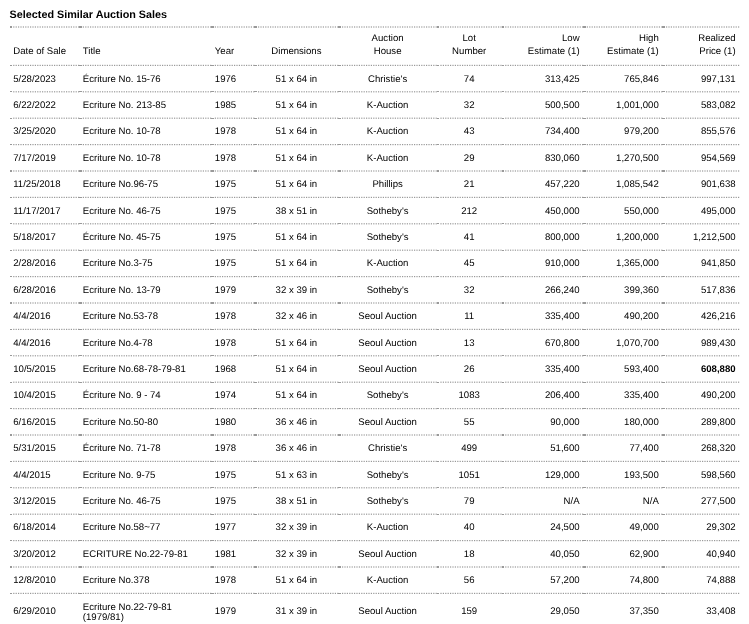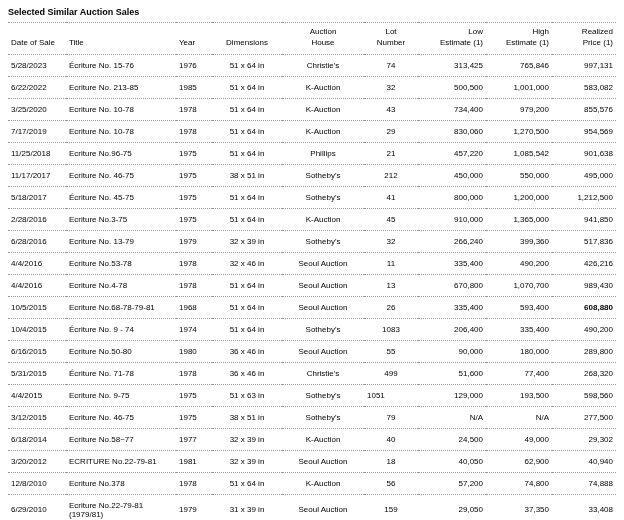--- a/index.html
+++ b/index.html
@@ -252,21 +252,21 @@
           <td style="text-align: right;">51,600</td>
           <td style="text-align: right;">77,400</td>
           <td style="text-align: right;">268,320</td>
         </tr>
         <tr>
           <td style="text-align: left;">4/4/2015</td>
           <td style="text-align: left;">Ecriture No. 9-75</td>
           <td style="text-align: left;">1975</td>
           <td style="text-align: center;">51 x 63 in</td>
           <td style="text-align: center;">Sotheby's</td>
-          <td style="">1051</td>
+          <td style="text-align: center;">1051</td>
           <td style="text-align: right;">129,000</td>
           <td style="text-align: right;">193,500</td>
           <td style="text-align: right;">598,560</td>
         </tr>
         <tr>
           <td style="text-align: left;">3/12/2015</td>
           <td style="text-align: left;">Ecriture No. 46-75</td>
           <td style="text-align: left;">1975</td>
           <td style="text-align: center;">38 x 51 in</td>
           <td style="text-align: center;">Sotheby's</td>

